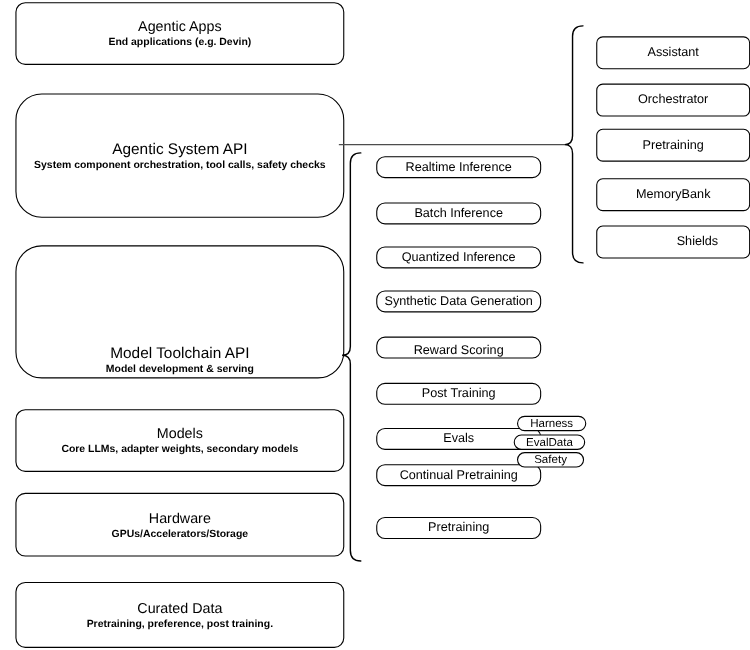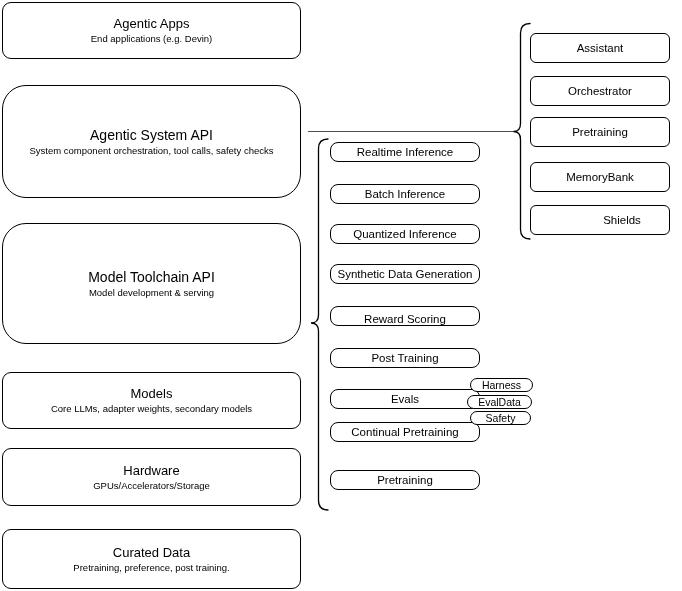--- a/index.html
+++ b/index.html
@@ -15,27 +15,28 @@
   .node {
     position: absolute;
     box-sizing: border-box;
     background: #ffffff;
     border: 1.4px solid #000000;
     display: flex;
     flex-direction: column;
     align-items: center;
     justify-content: center;
     text-align: center;
+    margin-left: 12px;
   }
   .left-node { left: 2px; width: 299px; }
   .r9  { border-radius: 9px; }
   .r24 { border-radius: 24px; }
   .title-13 { font-size: 13px; line-height: 17px; }
   .title-14 { font-size: 14px; line-height: 18px; }
-  .subtitle { font-size: 9.5px; line-height: 14px; }
+  .subtitle { font-size: 9.5px; line-height: 14px; font-weight: bold; }
   .mid-node {
     left: 330px; width: 150px; height: 20px;
     border-radius: 8px; font-size: 11.5px;
   }
   .right-node {
     left: 530px; width: 140px; height: 30px;
     border-radius: 6px; font-size: 11.5px;
   }
   .pill {
     position: absolute;
@@ -72,21 +73,21 @@
   <div class="node left-node r9" style="top:2px;height:57px;">
     <div class="title-13">Agentic Apps</div>
     <div class="subtitle">End applications (e.g. Devin)</div>
   </div>
 
   <div class="node left-node r24" style="top:85px;height:113px;">
     <div class="title-14">Agentic System API</div>
     <div class="subtitle">System component orchestration, tool calls, safety checks</div>
   </div>
 
-  <div class="node left-node r24" style="top:223px;height:121px;">
+  <div class="node left-node r24" style="top:223px;height:121px;justify-content:flex-end;">
     <div class="title-14">Model Toolchain API</div>
     <div class="subtitle">Model development &amp; serving</div>
   </div>
 
   <div class="node left-node r9" style="top:372px;height:57px;">
     <div class="title-13">Models</div>
     <div class="subtitle">Core LLMs, adapter weights, secondary models</div>
   </div>
 
   <div class="node left-node r9" style="top:448px;height:58px;">

